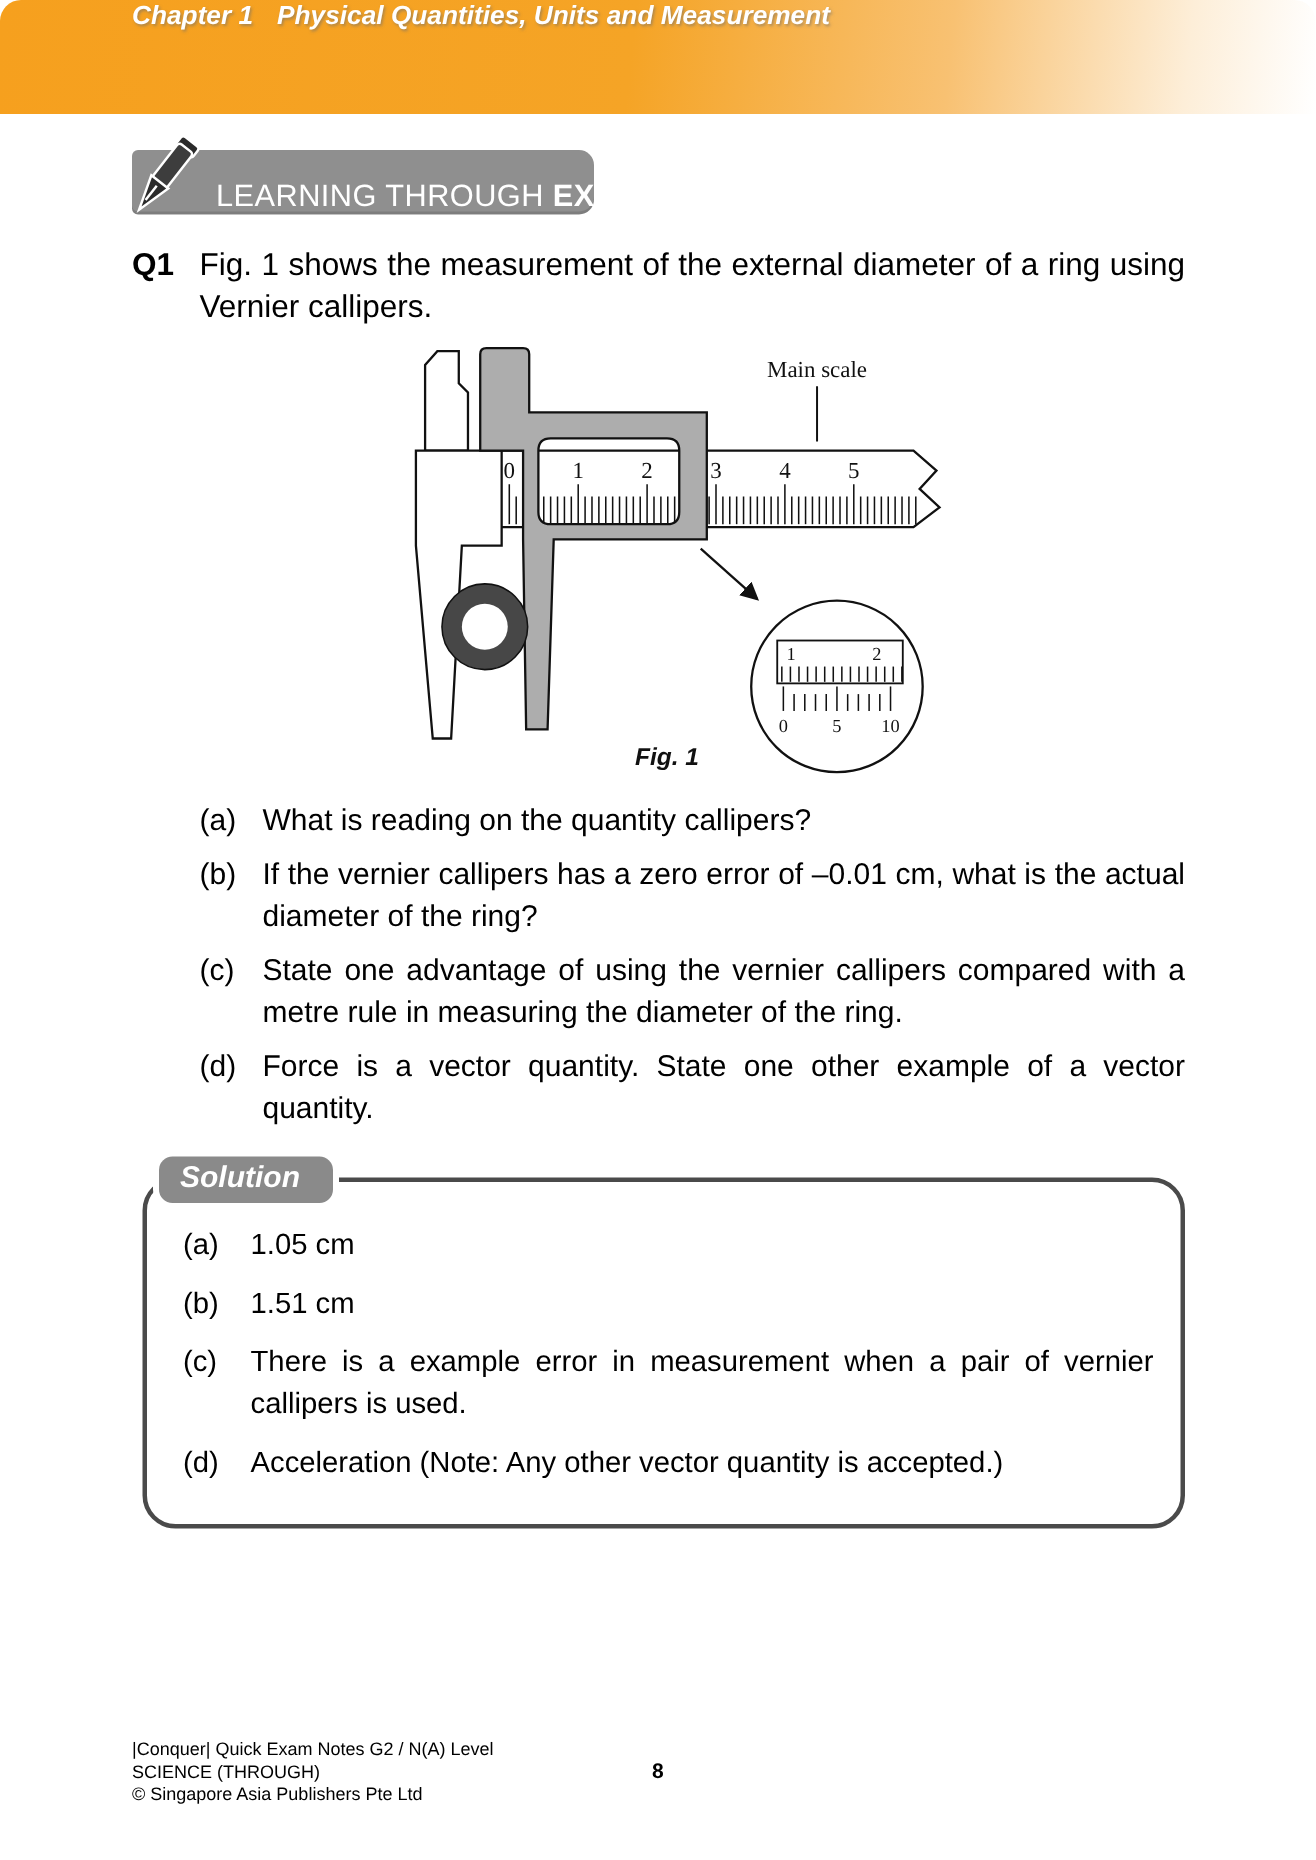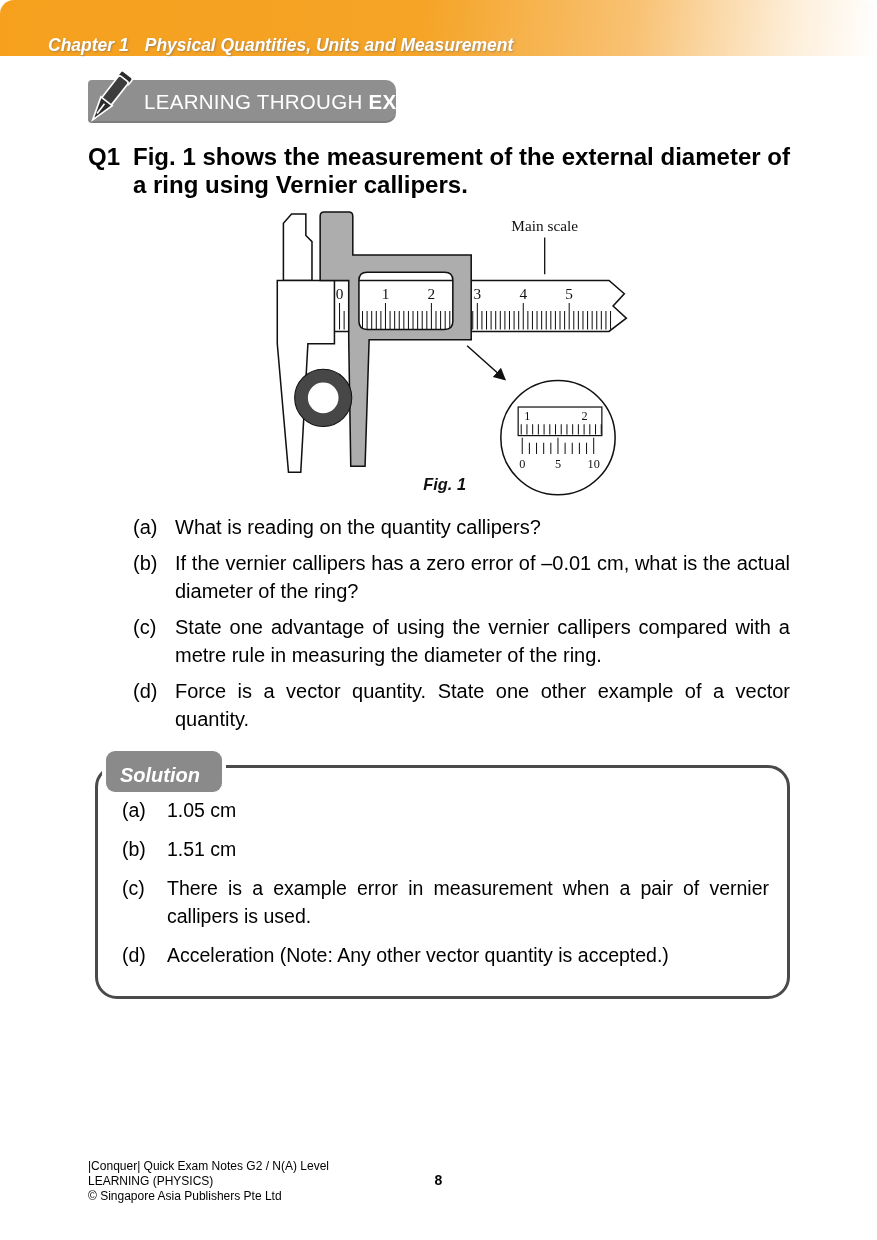--- a/index.html
+++ b/index.html
@@ -5,68 +5,68 @@
   * { box-sizing: border-box; }
   html,body { margin:0; padding:0; }
   body {
     width:877px; height:1240px; position:relative; overflow:hidden;
     background:#ffffff; color:#000;
     font-family:"Liberation Sans", sans-serif;
   }
 
   
   .header {
-    height:56px; width:877px;
+    height:76px; width:877px;
     background:linear-gradient(96deg,#f6a01e 0%,#f5a426 48%,#f8c172 72%,#fdeed8 90%,#ffffff 100%);
     border-radius:14px 14px 0 0;
-    display:flex; align-items:flex-end; padding-left:48px;
+    display:flex; align-items:flex-start; padding-left:88px;
   }
   .chapter { color:#fff; font-style:italic; font-weight:600; font-size:17.5px;
     text-shadow:1px 1px 2px rgba(110,110,110,.55); }
   .chapter .chap-num { margin-right:16px; }
 
   
   .banner {
     position:relative; margin:24px 0 20px 88px; width:308px; height:43px;
     background:#8f8f8f; border-radius:4px 10px 10px 4px;
-    display:flex; align-items:center; padding-left:56px;
+    display:flex; align-items:flex-end; padding-left:56px;
     color:#fff; font-size:20.5px; letter-spacing:.3px; white-space:nowrap;
     box-shadow:inset 0 -2px 0 rgba(0,0,0,.12);
   }
   .banner b { font-weight:bold; }
   .pen {
     position:absolute; left:-12px; top:-14px; width:66px; height:66px;
   }
 
   
   .content { padding:0 87px 0 88px; }
-  .q-row { display:flex; font-size:24px; line-height:28px; margin-top:4px; }
+  .q-row { display:flex; font-size:21px; line-height:28px; margin-top:4px; }
   .q-label { width:45px; flex:none; font-weight:bold; }
-  .q-text { flex:1; text-align:justify;font-weight:bold; }
+  .q-text { flex:1; text-align:justify; }
 
   .figure-wrap { width:490px; margin:10px auto 6px; transform:translateX(22px); }
   .figure-wrap svg { display:block; }
   svg text { font-family:"Liberation Serif", serif; fill:#111; }
   svg text.caption { font-family:"Liberation Sans", sans-serif; font-weight:bold; font-style:italic; }
 
   .parts { margin-left:45px; margin-top:8px; }
   .part { display:flex; font-size:20px; line-height:28px; margin-bottom:8px; }
   .part-label { width:42px; flex:none; }
   .part-text { flex:1; text-align:justify; }
 
   
   .solution-box {
     position:relative; margin:32px 0 0 7px;
     border:3px solid #4a4a4a; border-radius:22px;
     padding:28px 18px 16px 24px;
   }
   .solution-tab {
     position:absolute; top:-17px; left:8px;
     background:#8a8a8a; color:#fff; font-weight:bold; font-style:italic;
-    font-size:20px; padding:13px 22px 5px 14px; border-radius:9px;
+    font-size:20px; padding:3px 22px 5px 14px; border-radius:9px;
     box-shadow:0 0 0 4px #fff;
   }
   .answers .part { font-size:19.5px; margin-bottom:11px; }
   .answers .part-label { width:45px; }
 
   
   .footer {
     position:absolute; left:88px; bottom:36px;
     font-size:12px; line-height:15px;
   }
@@ -283,16 +283,16 @@
         <div class="part-label">(d)</div>
         <div class="part-text">Acceleration (Note: Any other vector quantity is accepted.)</div>
       </div>
     </div>
   </div>
 
 </div>
 
 <div class="footer">
   <div>|Conquer| Quick Exam Notes G2 / N(A) Level</div>
-  <div>LEARNING (PHYSICS)</div>
+  <div>SCIENCE (THROUGH)</div>
   <div>© Singapore Asia Publishers Pte Ltd</div>
 </div>
 <div class="page-num">8</div>
 
 </body></html>

